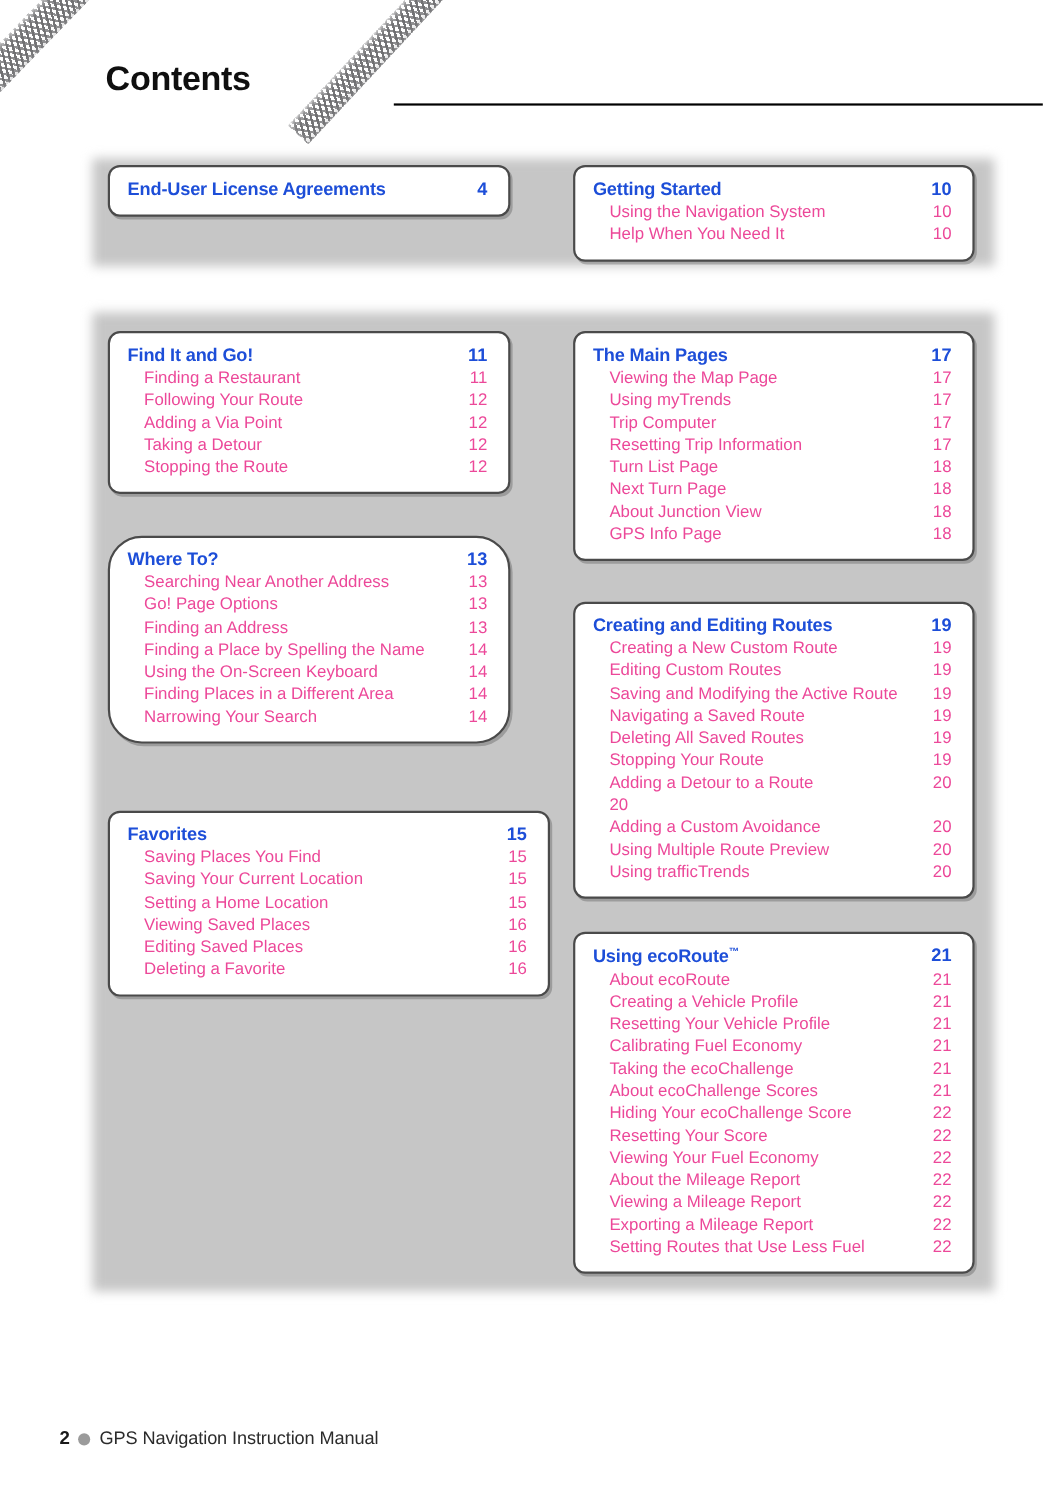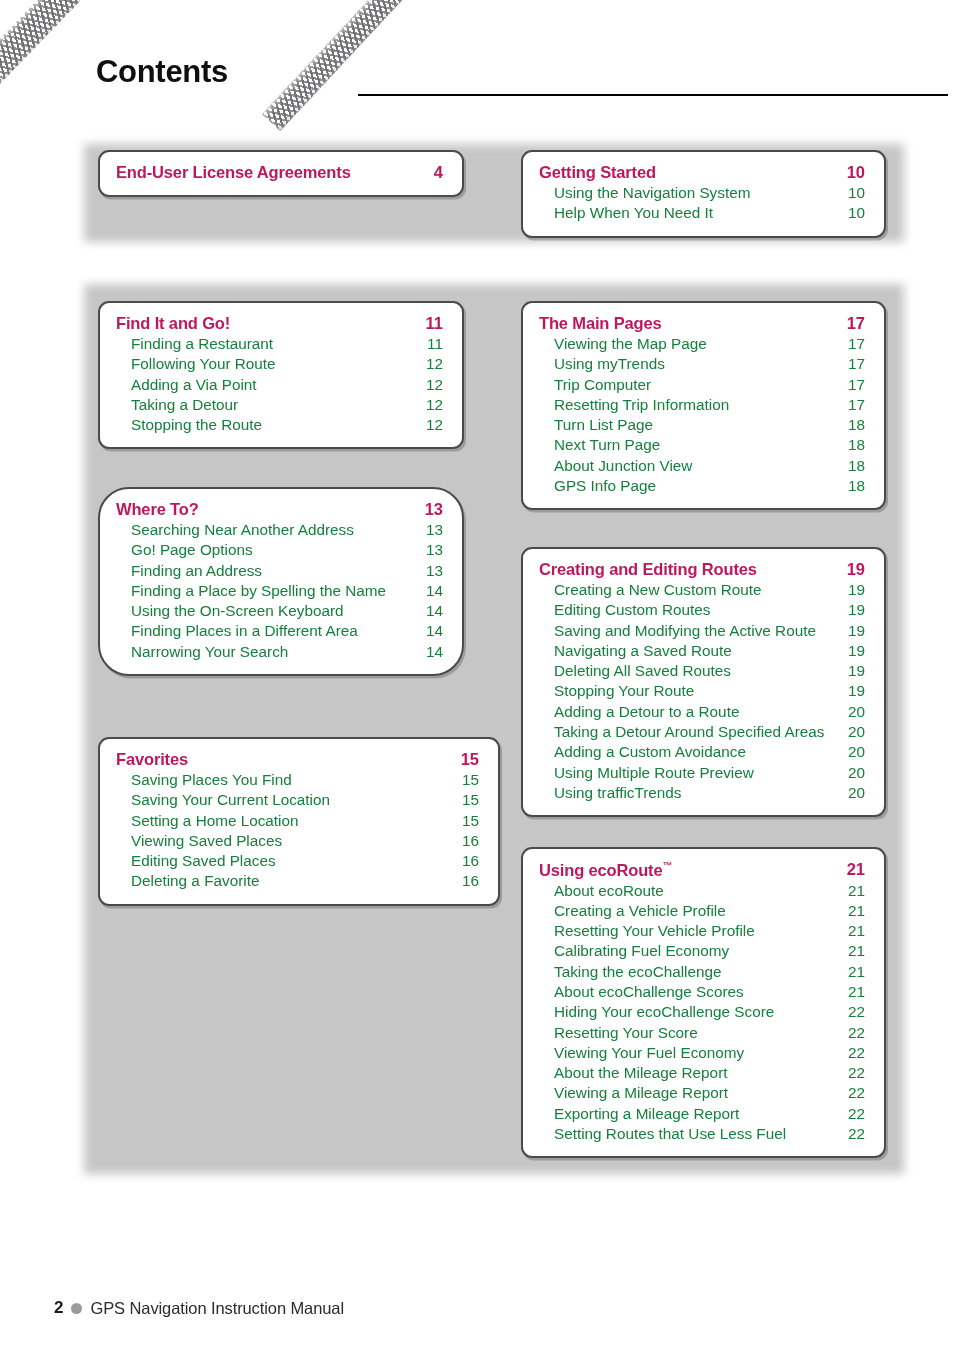--- a/index.html
+++ b/index.html
@@ -97,39 +97,39 @@
     box-sizing: border-box;
     padding: 11px 16px 12px 16px;
   }
 
   .toc-head {
     display: flex;
     justify-content: space-between;
     align-items: flex-start;
     font-size: 16.5px;
     font-weight: bold;
-    color: #be185d;
+    color: #1d4ed8;
     margin-bottom: 1px;
     white-space: nowrap;
   }
   .toc-head .h-title { letter-spacing: -0.15px; }
   .toc-head .h-page { font-weight: bold; padding-right: 3px; }
   .tm {
     font-size: 9.5px;
     vertical-align: super;
     font-weight: bold;
     letter-spacing: 0;
   }
 
   .toc-entry {
     display: flex;
     justify-content: space-between;
     align-items: baseline;
     font-size: 15.3px;
-    color: #15803d;
+    color: #ec4899;
     line-height: 20.3px;
     padding-left: 15px;
     white-space: nowrap;
   }
   .toc-entry .e-page { padding-right: 3px; }
 
   
   .footer {
     position: absolute;
     left: 54px;
@@ -348,21 +348,20 @@
         </div>
         <div class="toc-entry">
           <span class="e-label">Stopping Your Route</span>
           <span class="e-page">19</span>
         </div>
         <div class="toc-entry">
           <span class="e-label">Adding a Detour to a Route</span>
           <span class="e-page">20</span>
         </div>
         <div class="toc-entry">
-          <span class="e-label">Taking a Detour Around Specified Areas</span>
           <span class="e-page">20</span>
         </div>
         <div class="toc-entry">
           <span class="e-label">Adding a Custom Avoidance</span>
           <span class="e-page">20</span>
         </div>
         <div class="toc-entry">
           <span class="e-label">Using Multiple Route Preview</span>
           <span class="e-page">20</span>
         </div>

